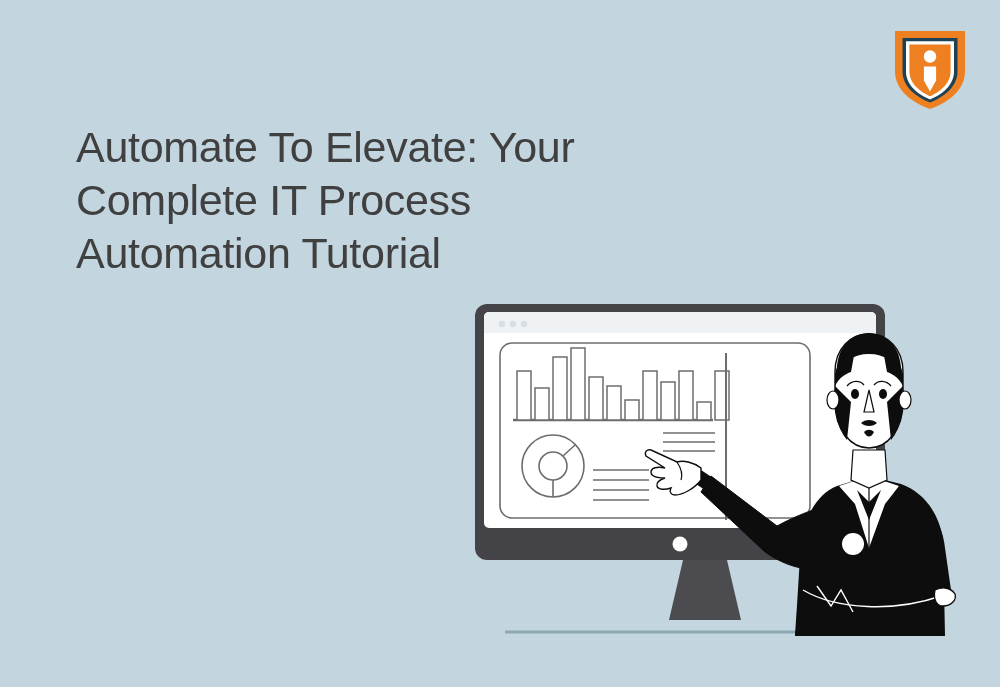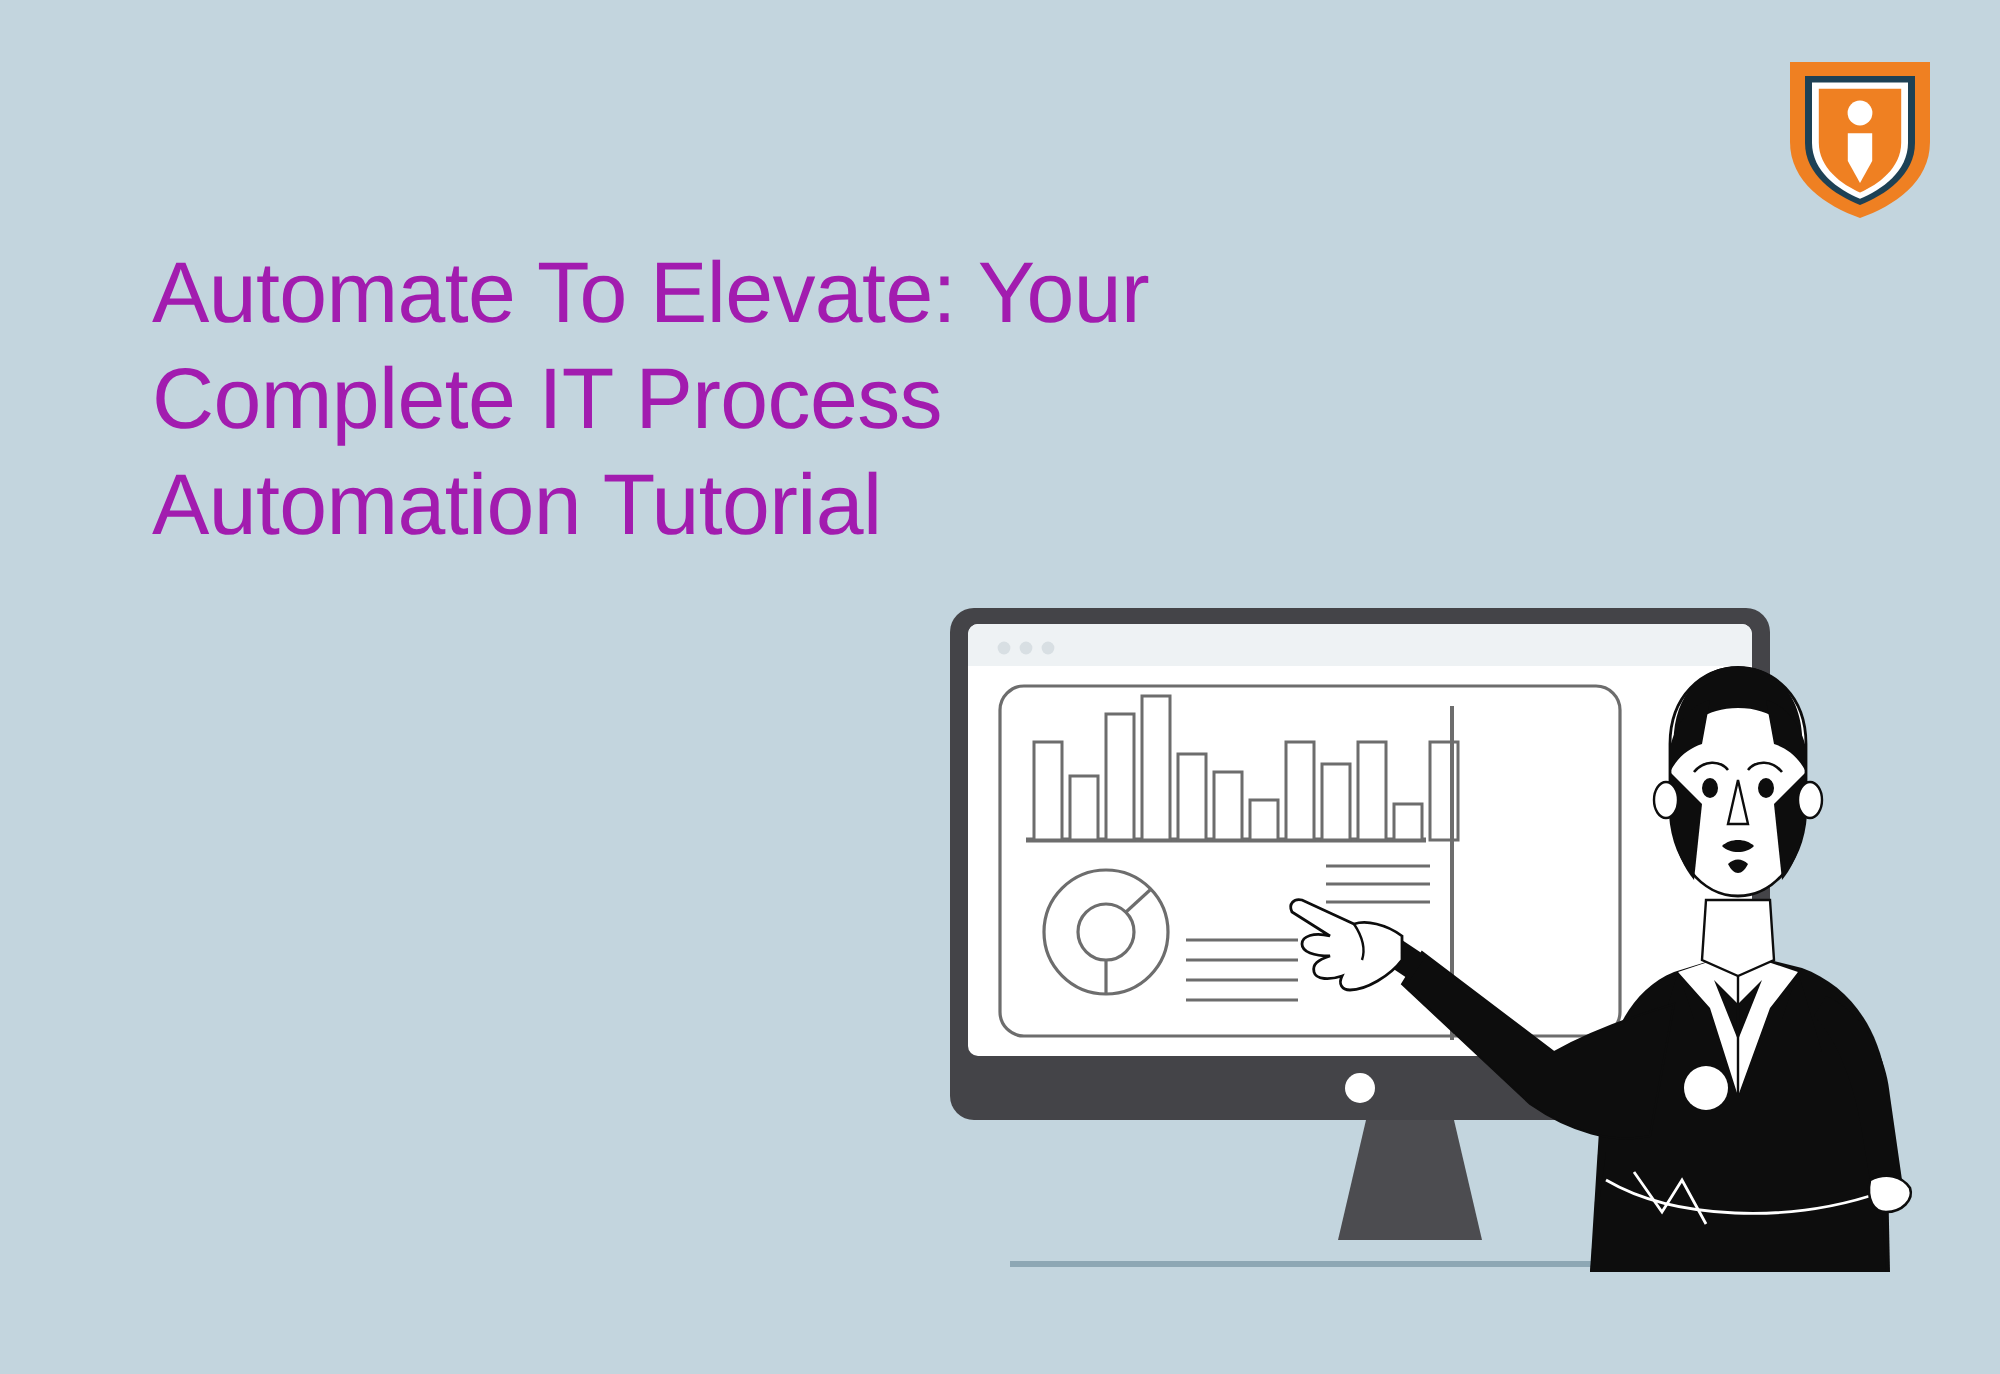--- a/index.html
+++ b/index.html
@@ -20,21 +20,21 @@
   
   #headline {
     position: absolute;
     left: 76px;
     top: 92px;
     width: 560px;
     font-size: 43px;
     line-height: 53px;
     font-weight: 400;
     letter-spacing: -0.3px;
-    color: #a21caf;
+    color: #404040;
     white-space: pre-line;
   }
   
   #logo {
     position: absolute;
     left: 893px;
     top: 27px;
     width: 74px;
     height: 84px;
   }

